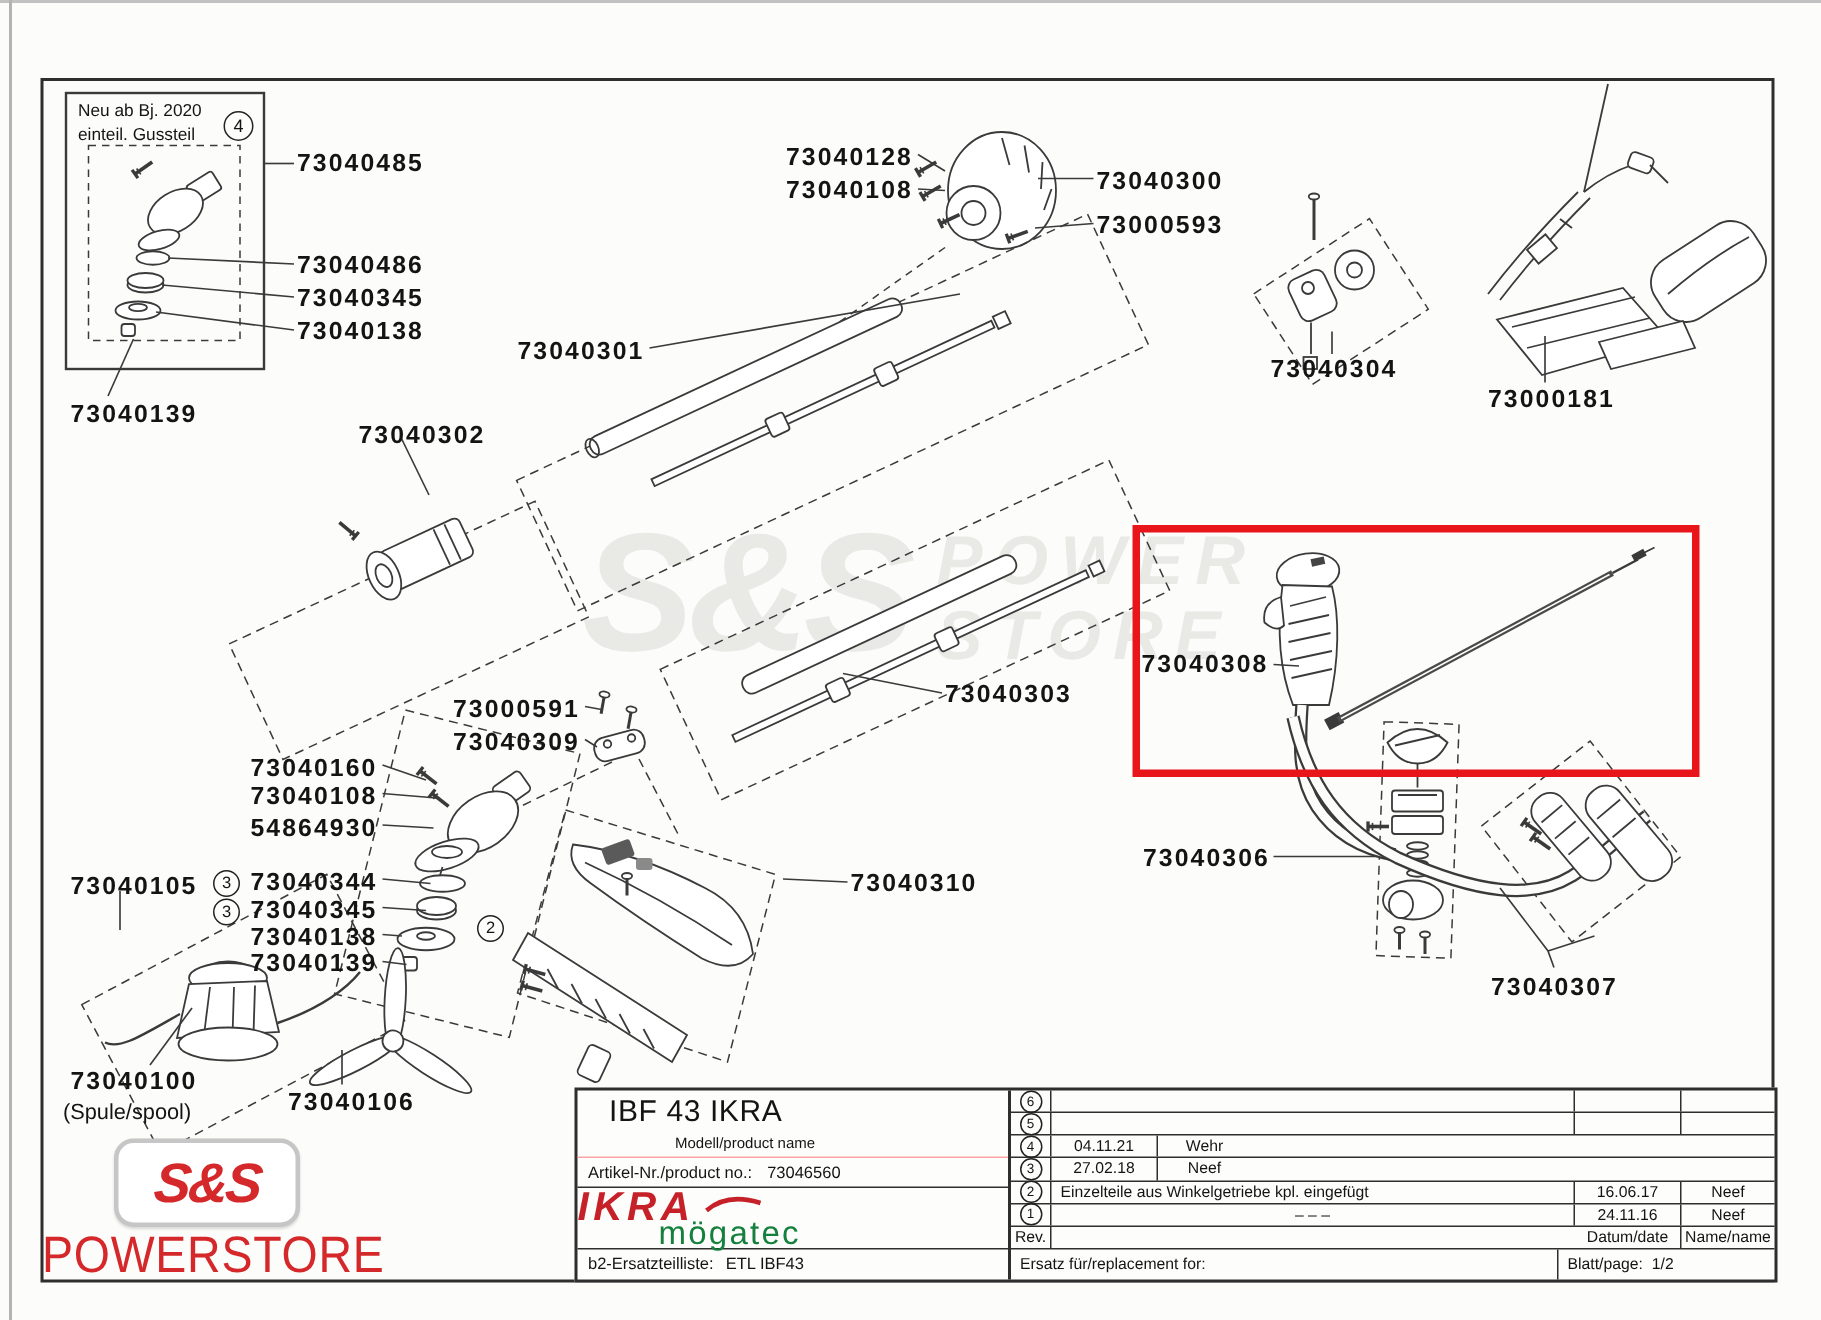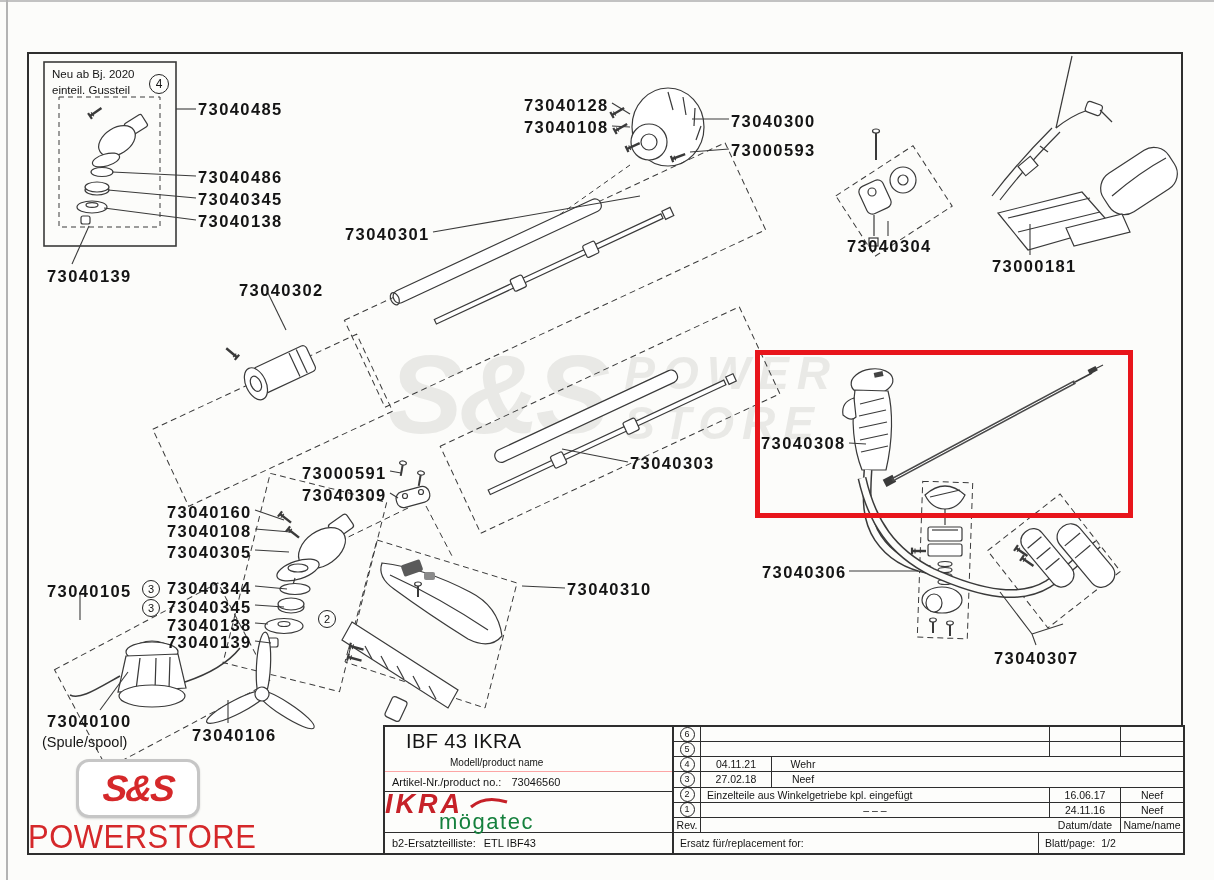--- a/index.html
+++ b/index.html
@@ -353,21 +353,21 @@
   <div class="plbl" style="left:524px;top:118px">73040108</div>
   <div class="plbl" style="left:731px;top:112px">73040300</div>
   <div class="plbl" style="left:731px;top:141px">73000593</div>
   <div class="plbl" style="left:847px;top:237px">73040304</div>
   <div class="plbl" style="left:992px;top:257px">73000181</div>
   <div class="plbl" style="left:239px;top:281px">73040302</div>
   <div class="plbl" style="left:302px;top:464px">73000591</div>
   <div class="plbl" style="left:302px;top:486px">73040309</div>
   <div class="plbl" style="left:167px;top:503px">73040160</div>
   <div class="plbl" style="left:167px;top:522px">73040108</div>
-  <div class="plbl" style="left:167px;top:543px">73040305</div>
+  <div class="plbl" style="left:167px;top:543px">54864930</div>
   <div class="plbl" style="left:167px;top:579px">73040344</div>
   <div class="plbl" style="left:167px;top:598px">73040345</div>
   <div class="plbl" style="left:167px;top:616px">73040138</div>
   <div class="plbl" style="left:167px;top:633px">73040139</div>
   <div class="plbl" style="left:47px;top:582px">73040105</div>
   <div class="plbl" style="left:630px;top:454px">73040303</div>
   <div class="plbl" style="left:761px;top:434px">73040308</div>
   <div class="plbl" style="left:567px;top:580px">73040310</div>
   <div class="plbl" style="left:762px;top:563px">73040306</div>
   <div class="plbl" style="left:994px;top:649px">73040307</div>

